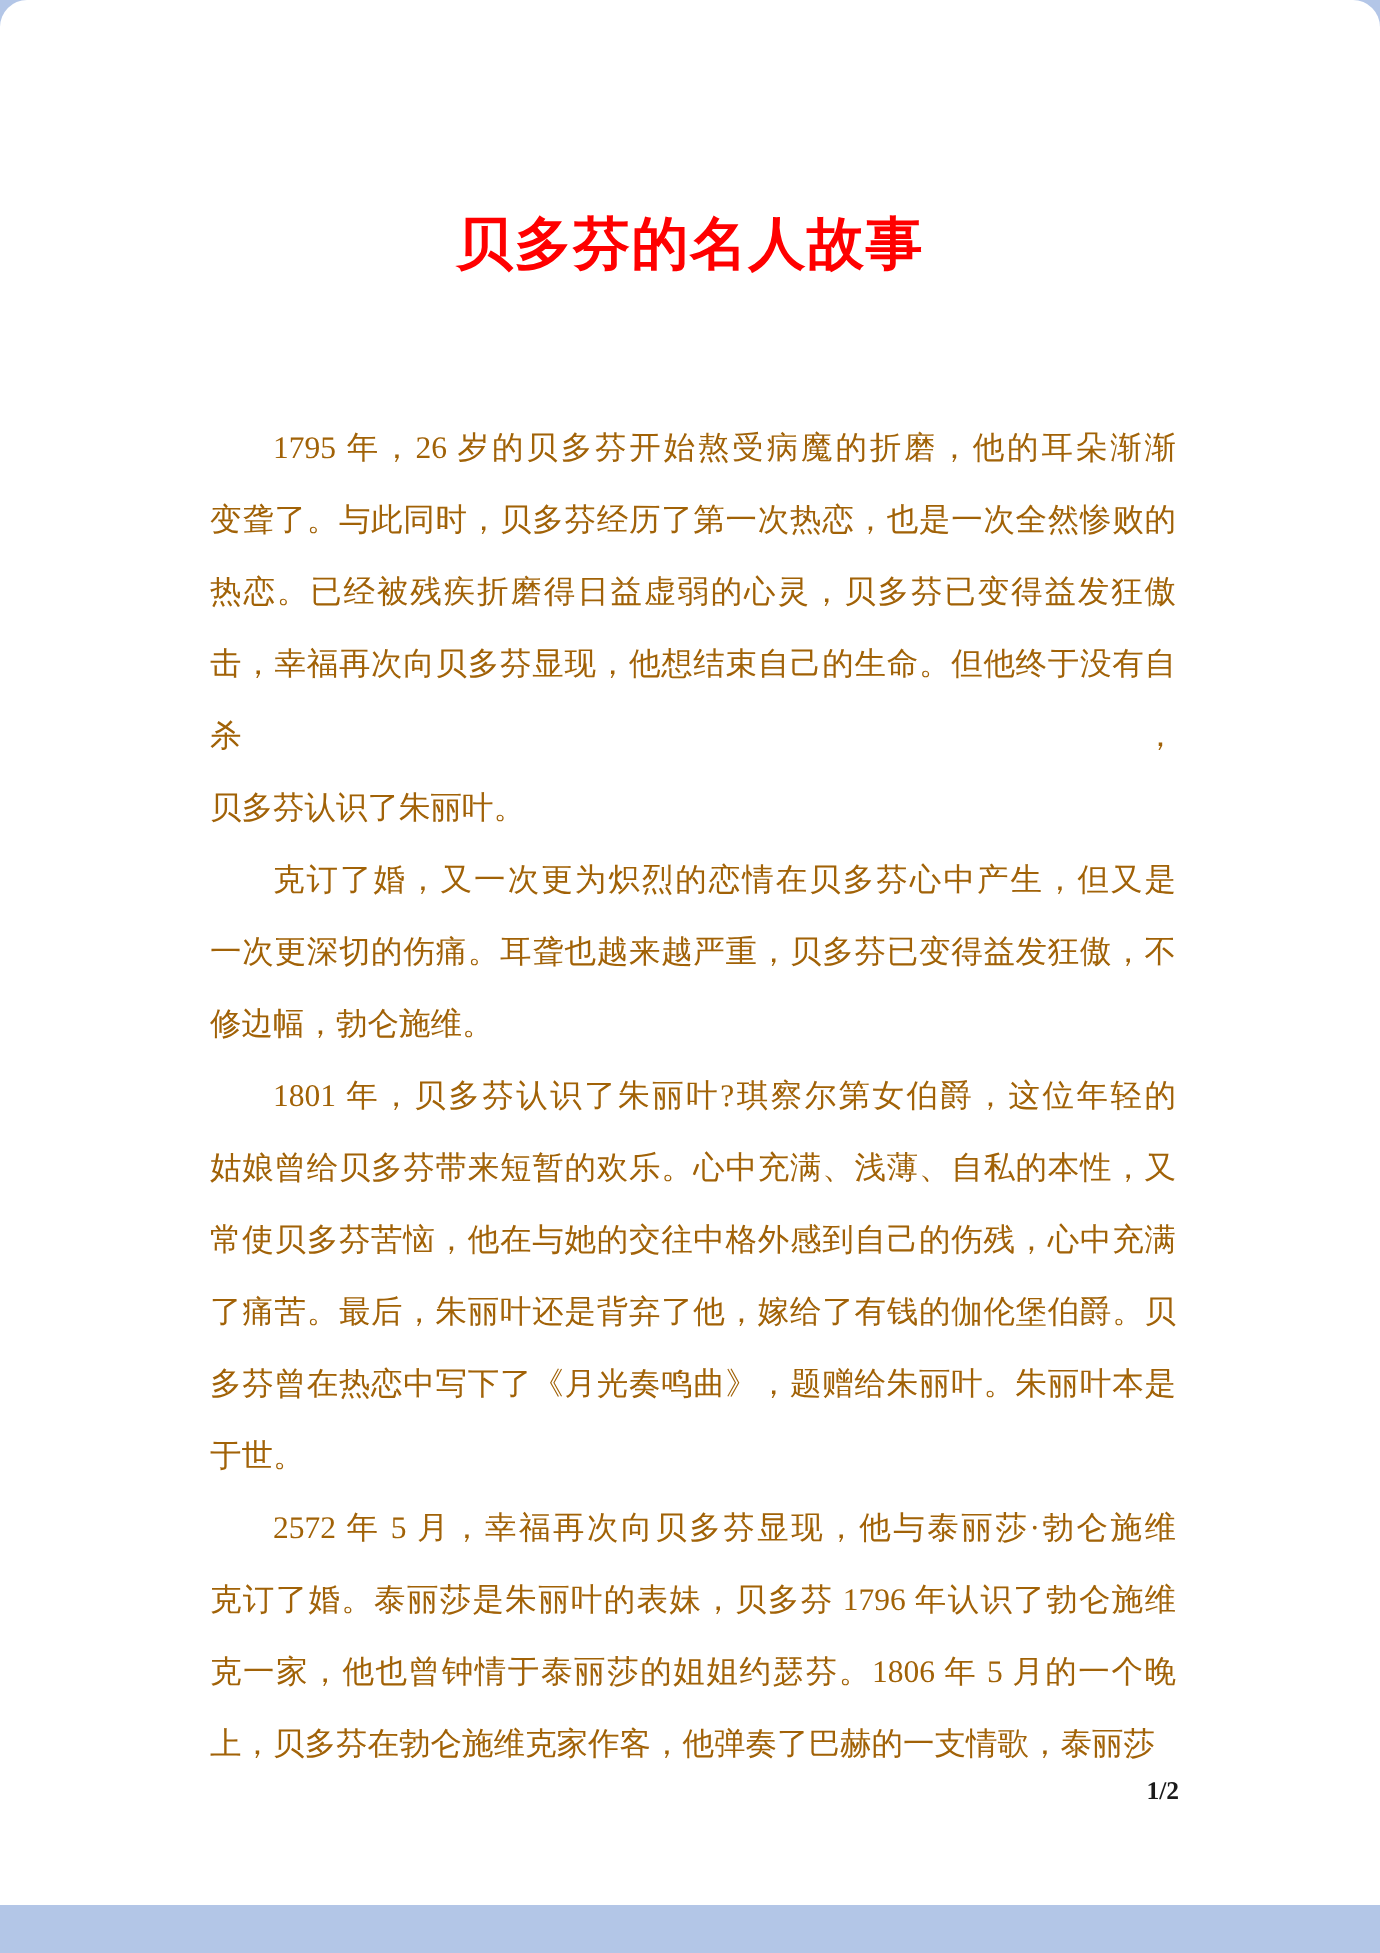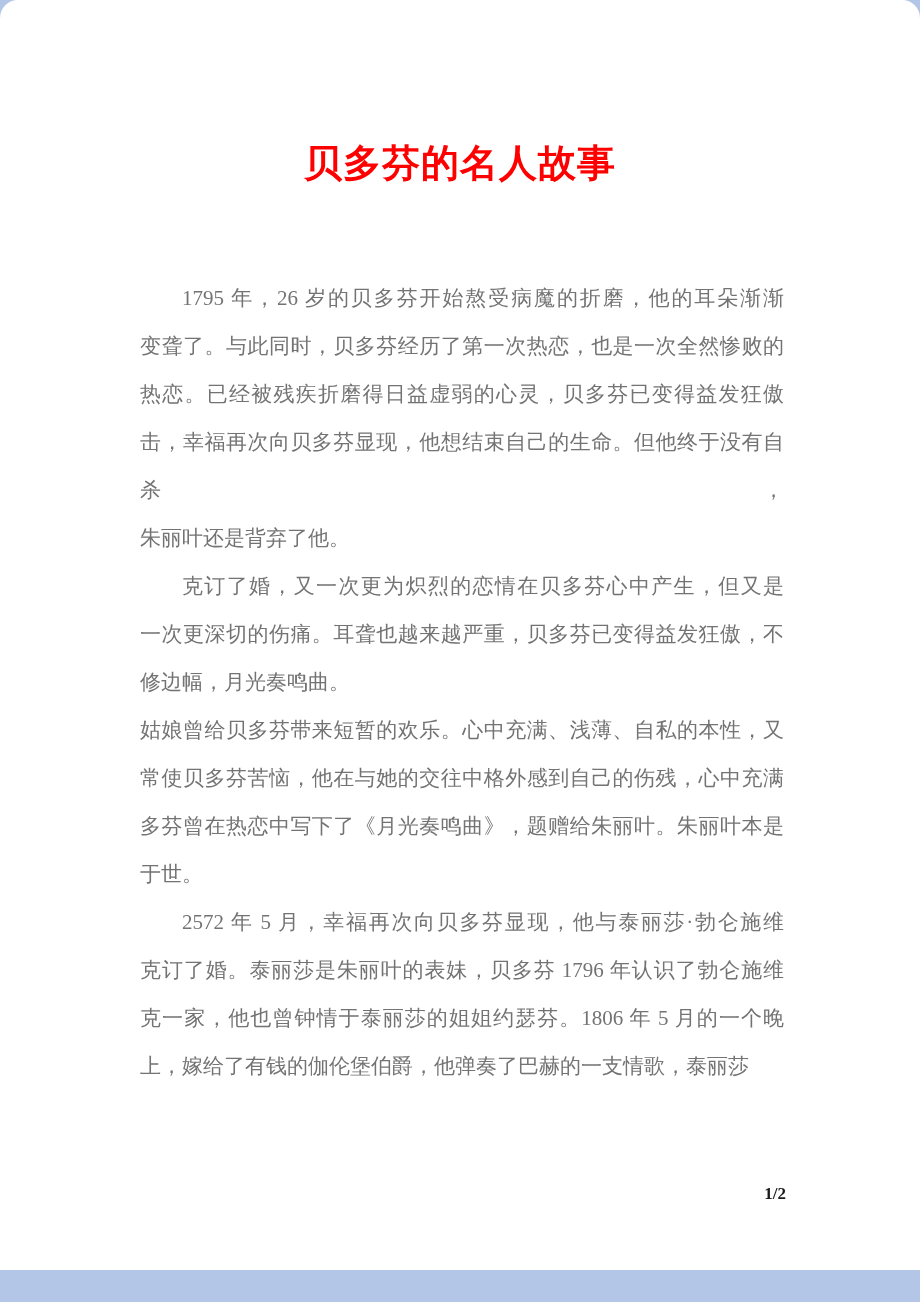--- a/index.html
+++ b/index.html
@@ -30,21 +30,21 @@
     padding-top: 142px;
     text-align: center;
     font-size: 38px;
     line-height: 42px;
     font-weight: bold;
     letter-spacing: 1px;
   }
   .body-text {
     margin: 90px 136px 0 140px;
     font-size: 21px;
-    color: #737373;
+    color: #a16207;
   }
   .para {
     margin: 0;
   }
   .line {
     line-height: 48px;
     text-align: justify;
     text-align-last: justify;
     white-space: normal;
   }
@@ -69,36 +69,38 @@
 
 <div class="page" style="background: rgb(255, 255, 255);">
   <h1 class="title" style="color: rgb(255, 0, 0);">贝多芬的名人故事</h1>
 
   <div class="body-text" id="paragraphs">
       <div class="para">
         <div class="line first">1795 年，26 岁的贝多芬开始熬受病魔的折磨，他的耳朵渐渐</div>
         <div class="line">变聋了。与此同时，贝多芬经历了第一次热恋，也是一次全然惨败的</div>
         <div class="line">热恋。已经被残疾折磨得日益虚弱的心灵，贝多芬已变得益发狂傲</div>
         <div class="line">击，幸福再次向贝多芬显现，他想结束自己的生命。但他终于没有自杀，</div>
-        <div class="line last">朱丽叶还是背弃了他。</div>
+        <div class="line last">贝多芬认识了朱丽叶。</div>
       </div>
       <div class="para">
         <div class="line first">克订了婚，又一次更为炽烈的恋情在贝多芬心中产生，但又是</div>
         <div class="line">一次更深切的伤痛。耳聋也越来越严重，贝多芬已变得益发狂傲，不</div>
-        <div class="line last">修边幅，月光奏鸣曲。</div>
+        <div class="line last">修边幅，勃仑施维。</div>
       </div>
       <div class="para">
+        <div class="line first">1801 年，贝多芬认识了朱丽叶?琪察尔第女伯爵，这位年轻的</div>
         <div class="line">姑娘曾给贝多芬带来短暂的欢乐。心中充满、浅薄、自私的本性，又</div>
         <div class="line">常使贝多芬苦恼，他在与她的交往中格外感到自己的伤残，心中充满</div>
+        <div class="line">了痛苦。最后，朱丽叶还是背弃了他，嫁给了有钱的伽伦堡伯爵。贝</div>
         <div class="line">多芬曾在热恋中写下了《月光奏鸣曲》，题赠给朱丽叶。朱丽叶本是</div>
         <div class="line last">于世。</div>
       </div>
       <div class="para">
         <div class="line first">2572 年 5 月，幸福再次向贝多芬显现，他与泰丽莎·勃仑施维</div>
         <div class="line">克订了婚。泰丽莎是朱丽叶的表妹，贝多芬 1796 年认识了勃仑施维</div>
         <div class="line">克一家，他也曾钟情于泰丽莎的姐姐约瑟芬。1806 年 5 月的一个晚</div>
-        <div class="line last">上，嫁给了有钱的伽伦堡伯爵，他弹奏了巴赫的一支情歌，泰丽莎</div>
+        <div class="line last">上，贝多芬在勃仑施维克家作客，他弹奏了巴赫的一支情歌，泰丽莎</div>
       </div>
     </div>
 
   <div class="page-number">1/2</div>
 </div>
 <div class="page-gap"></div>
 
 </body></html>

